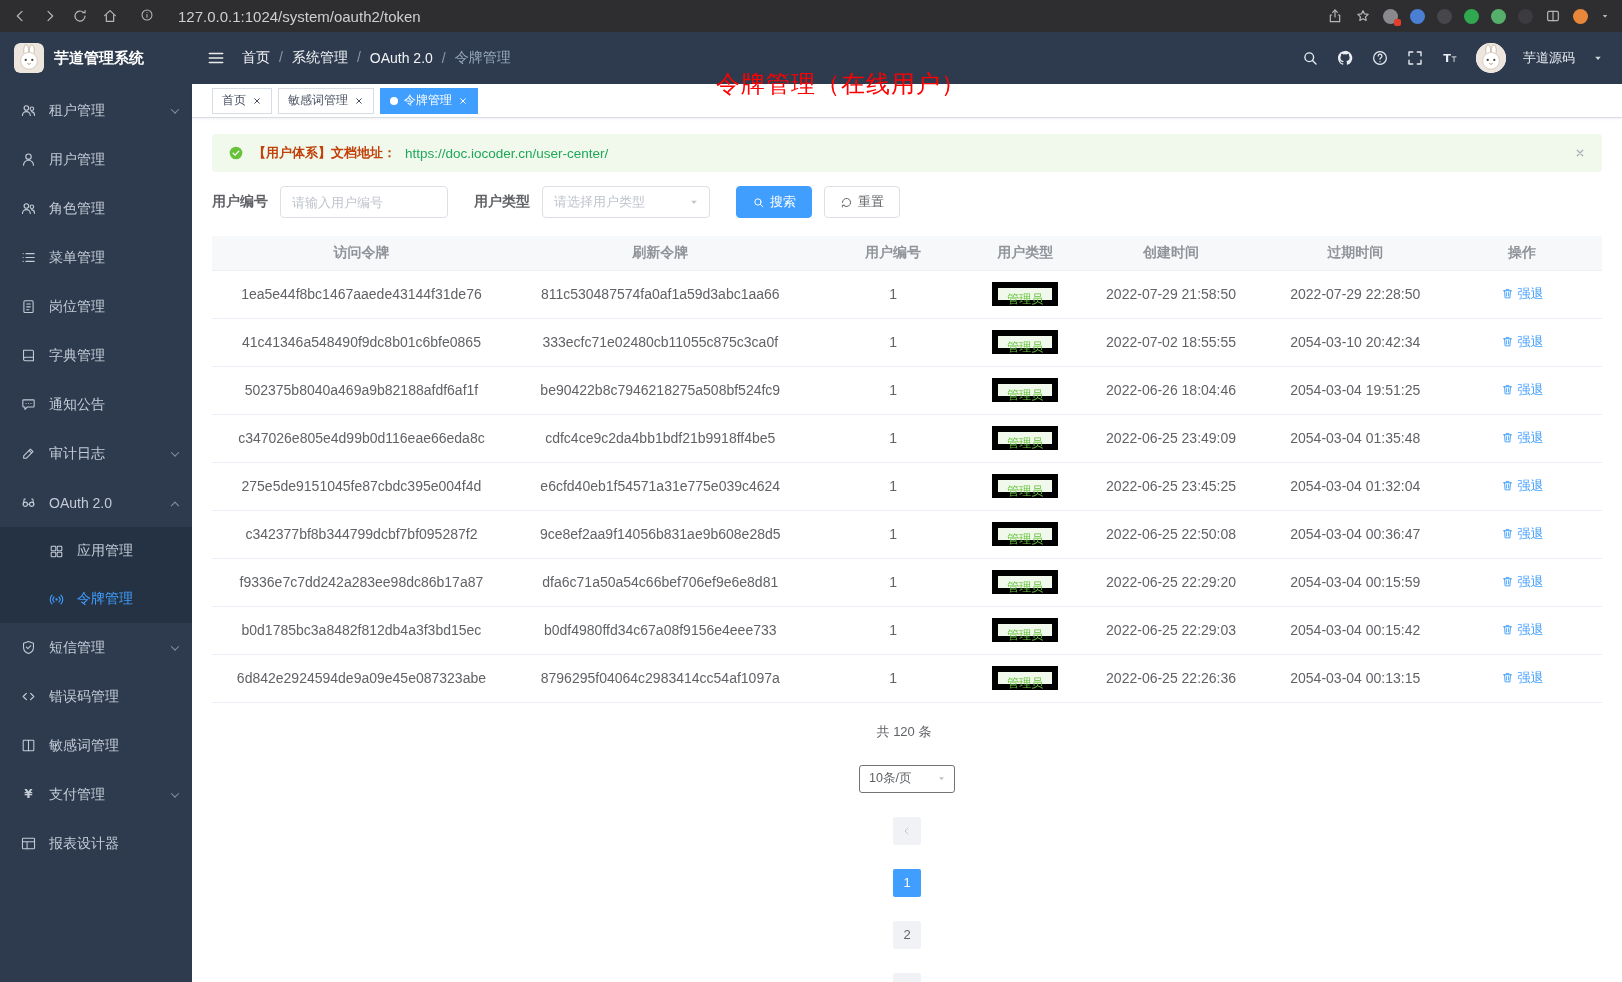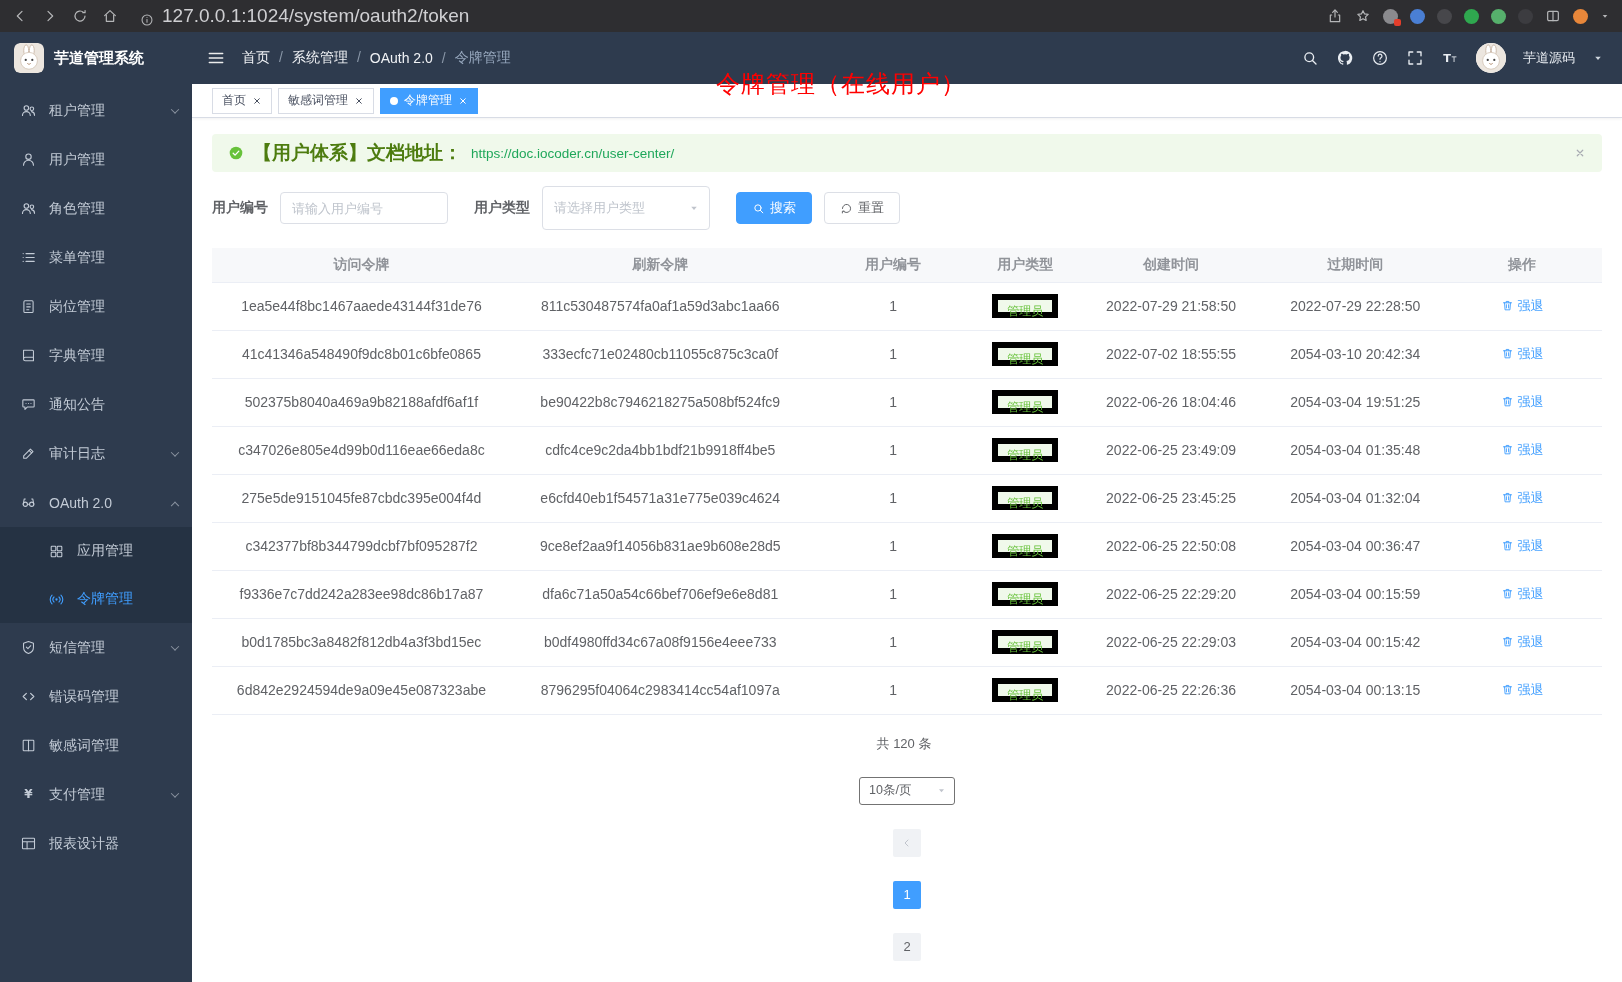--- a/index.html
+++ b/index.html
@@ -10,22 +10,22 @@
     --blue:#409eff; --dark:#2e3b4e; --dark-sub:#253243;
     --menu-fg:#c3cbd6; --txt:#606266; --hdr-txt:#909399; --border:#ebeef5;
   }
 
   svg.ic { display:inline-block; vertical-align:middle; }
 
   
   .chrome { height:32px; background:#2e2e31; display:flex; align-items:center;
     padding:0 12px; gap:14px; color:#b5b6b8; }
   .chrome .nav-ic { width:16px; height:16px; color:#b5b6b8; cursor:pointer; }
-  .addr { flex:1; display:flex; align-items:flex-end; gap:8px; margin-left:8px;
-    font-size:19px; color:#cfcfd2; }
+  .addr { flex:1; display:flex; align-items:flex-start; gap:24px; margin-left:8px;
+    font-size:15px; color:#cfcfd2; }
   .addr .nav-ic { width:14px; height:14px; }
   .chrome-right { display:flex; align-items:center; gap:12px; }
   .ext-dot { width:15px; height:15px; border-radius:50%; position:relative; cursor:pointer; display:inline-block; }
   .ext-dot.badge::after { content:""; position:absolute; right:-3px; bottom:-2px;
     width:7px; height:7px; background:#e33e2b; border-radius:2px; }
 
   
   .header { height:52px; background:var(--dark); display:flex; align-items:center; position:relative; }
   .logo { width:192px; height:52px; display:flex; align-items:center; gap:10px;
     padding-left:14px; flex:none; }
@@ -73,32 +73,32 @@
   .tab.active .tab-dot { display:inline-block; }
   .tab-close { width:10px; height:10px; display:none; }
   .tab.closable .tab-close { display:inline-block; }
 
   
   .content { flex:1; padding:16px 20px 0 20px; overflow:hidden; }
 
   .alert { background:#f0f9eb; border-radius:4px; height:38px; display:flex;
     align-items:center; gap:9px; padding:0 16px; position:relative; margin-bottom:14px; }
   .alert .ok-ic { width:16px; height:16px; flex:none; }
-  .alert-text { color:#4d7c0f; font-size:19px; font-weight:bold; }
+  .alert-text { color:#c2410c; font-size:13px; font-weight:bold; }
   .alert-link { color:#1fa75a; font-size:13.5px; cursor:pointer; text-decoration:none; }
   .alert-close { width:12px; height:12px; position:absolute; right:16px; color:#a8abb2; cursor:pointer; }
 
   
   .filters { display:flex; align-items:center; margin:4px 0 18px; font-size:14px; }
   .f-label { font-weight:bold; color:#606266; margin-right:12px; white-space:nowrap; }
   .inp { width:168px; height:32px; border:1px solid #dcdfe6; border-radius:4px;
     padding:0 11px; font-size:13px; color:#606266; outline:none; margin-right:26px;
     font-family:inherit; }
   .inp::placeholder { color:#bfc4cc; }
-  .sel { width:168px; height:44px; border:1px solid #dcdfe6; border-radius:4px;
+  .sel { width:168px; height:32px; border:1px solid #dcdfe6; border-radius:4px;
     display:flex; align-items:center; justify-content:space-between; padding:0 9px 0 11px;
     margin-right:26px; cursor:pointer; }
   .sel-ph { font-size:13px; color:#bfc4cc; }
   .sel .caret-g { width:12px; height:12px; color:#c0c4cc; }
   .btn { height:32px; border-radius:4px; font-size:13px; display:inline-flex;
     align-items:center; gap:5px; padding:0 15px; cursor:pointer; font-family:inherit; }
   .btn-primary { background:var(--blue); border:1px solid var(--blue); color:#fff; margin-right:12px; }
   .btn-plain { background:#fff; border:1px solid #dcdfe6; color:#606266; }
   .btn .b-ic { width:13px; height:13px; }
 

